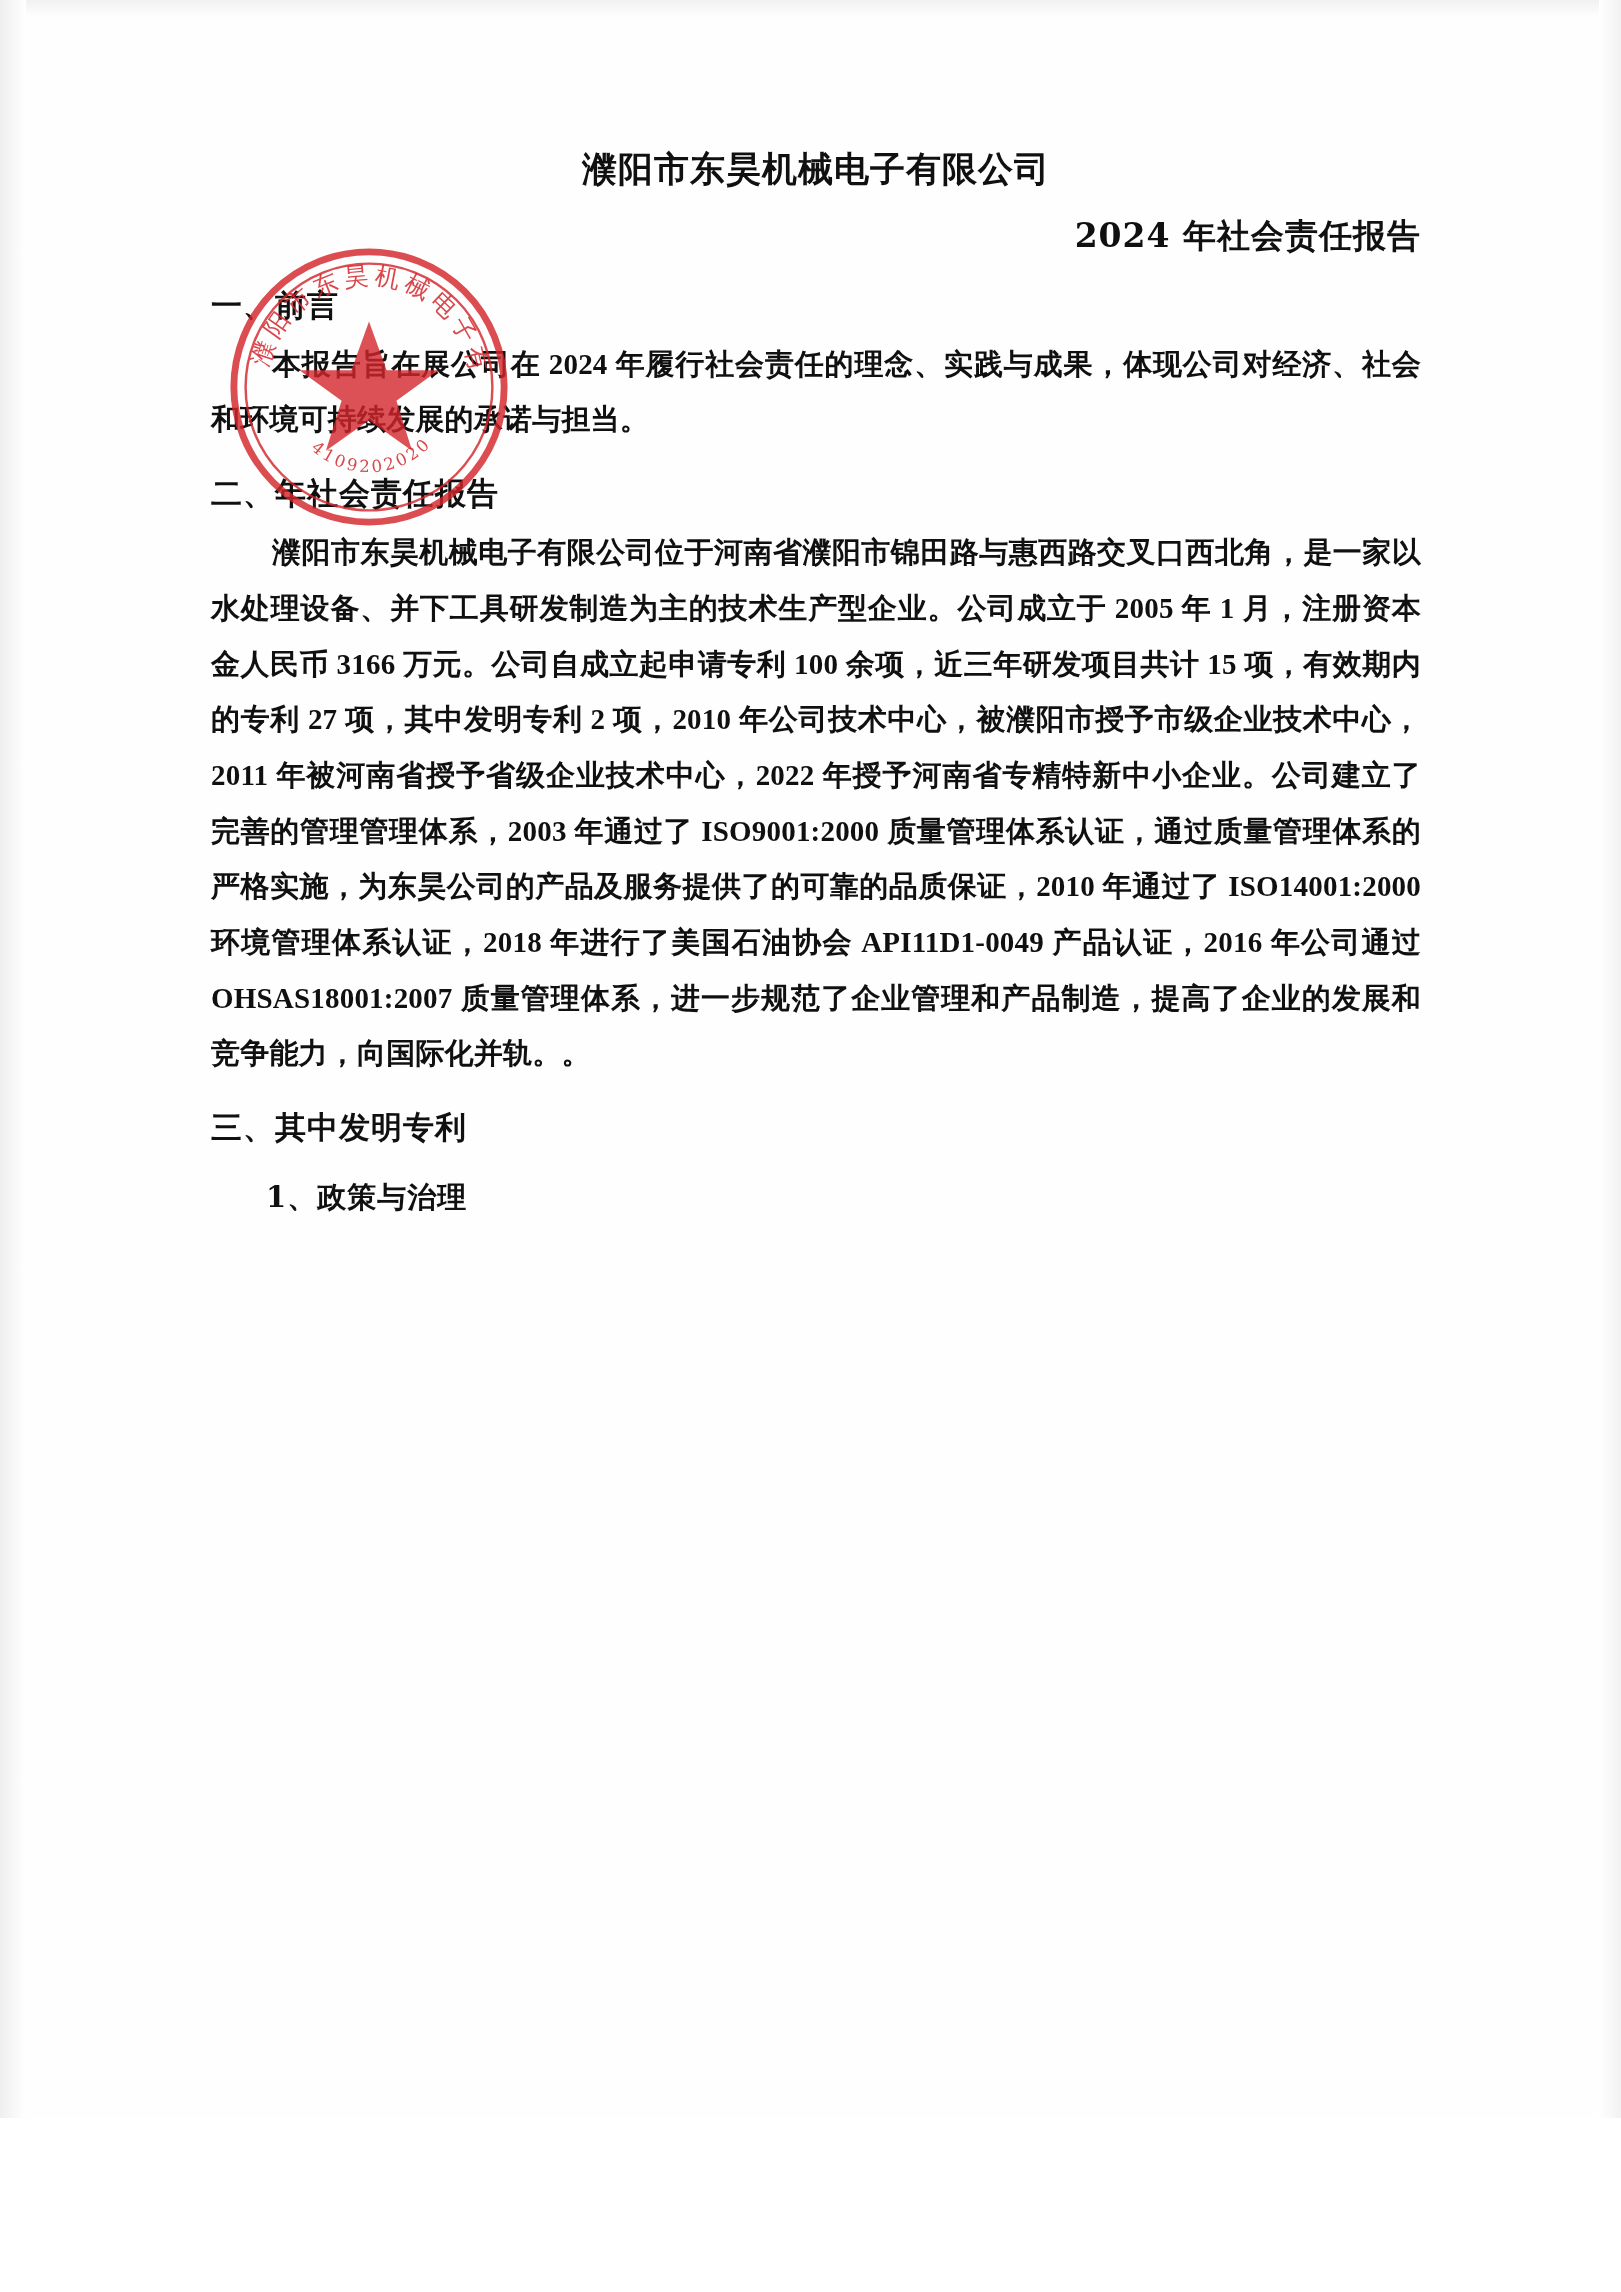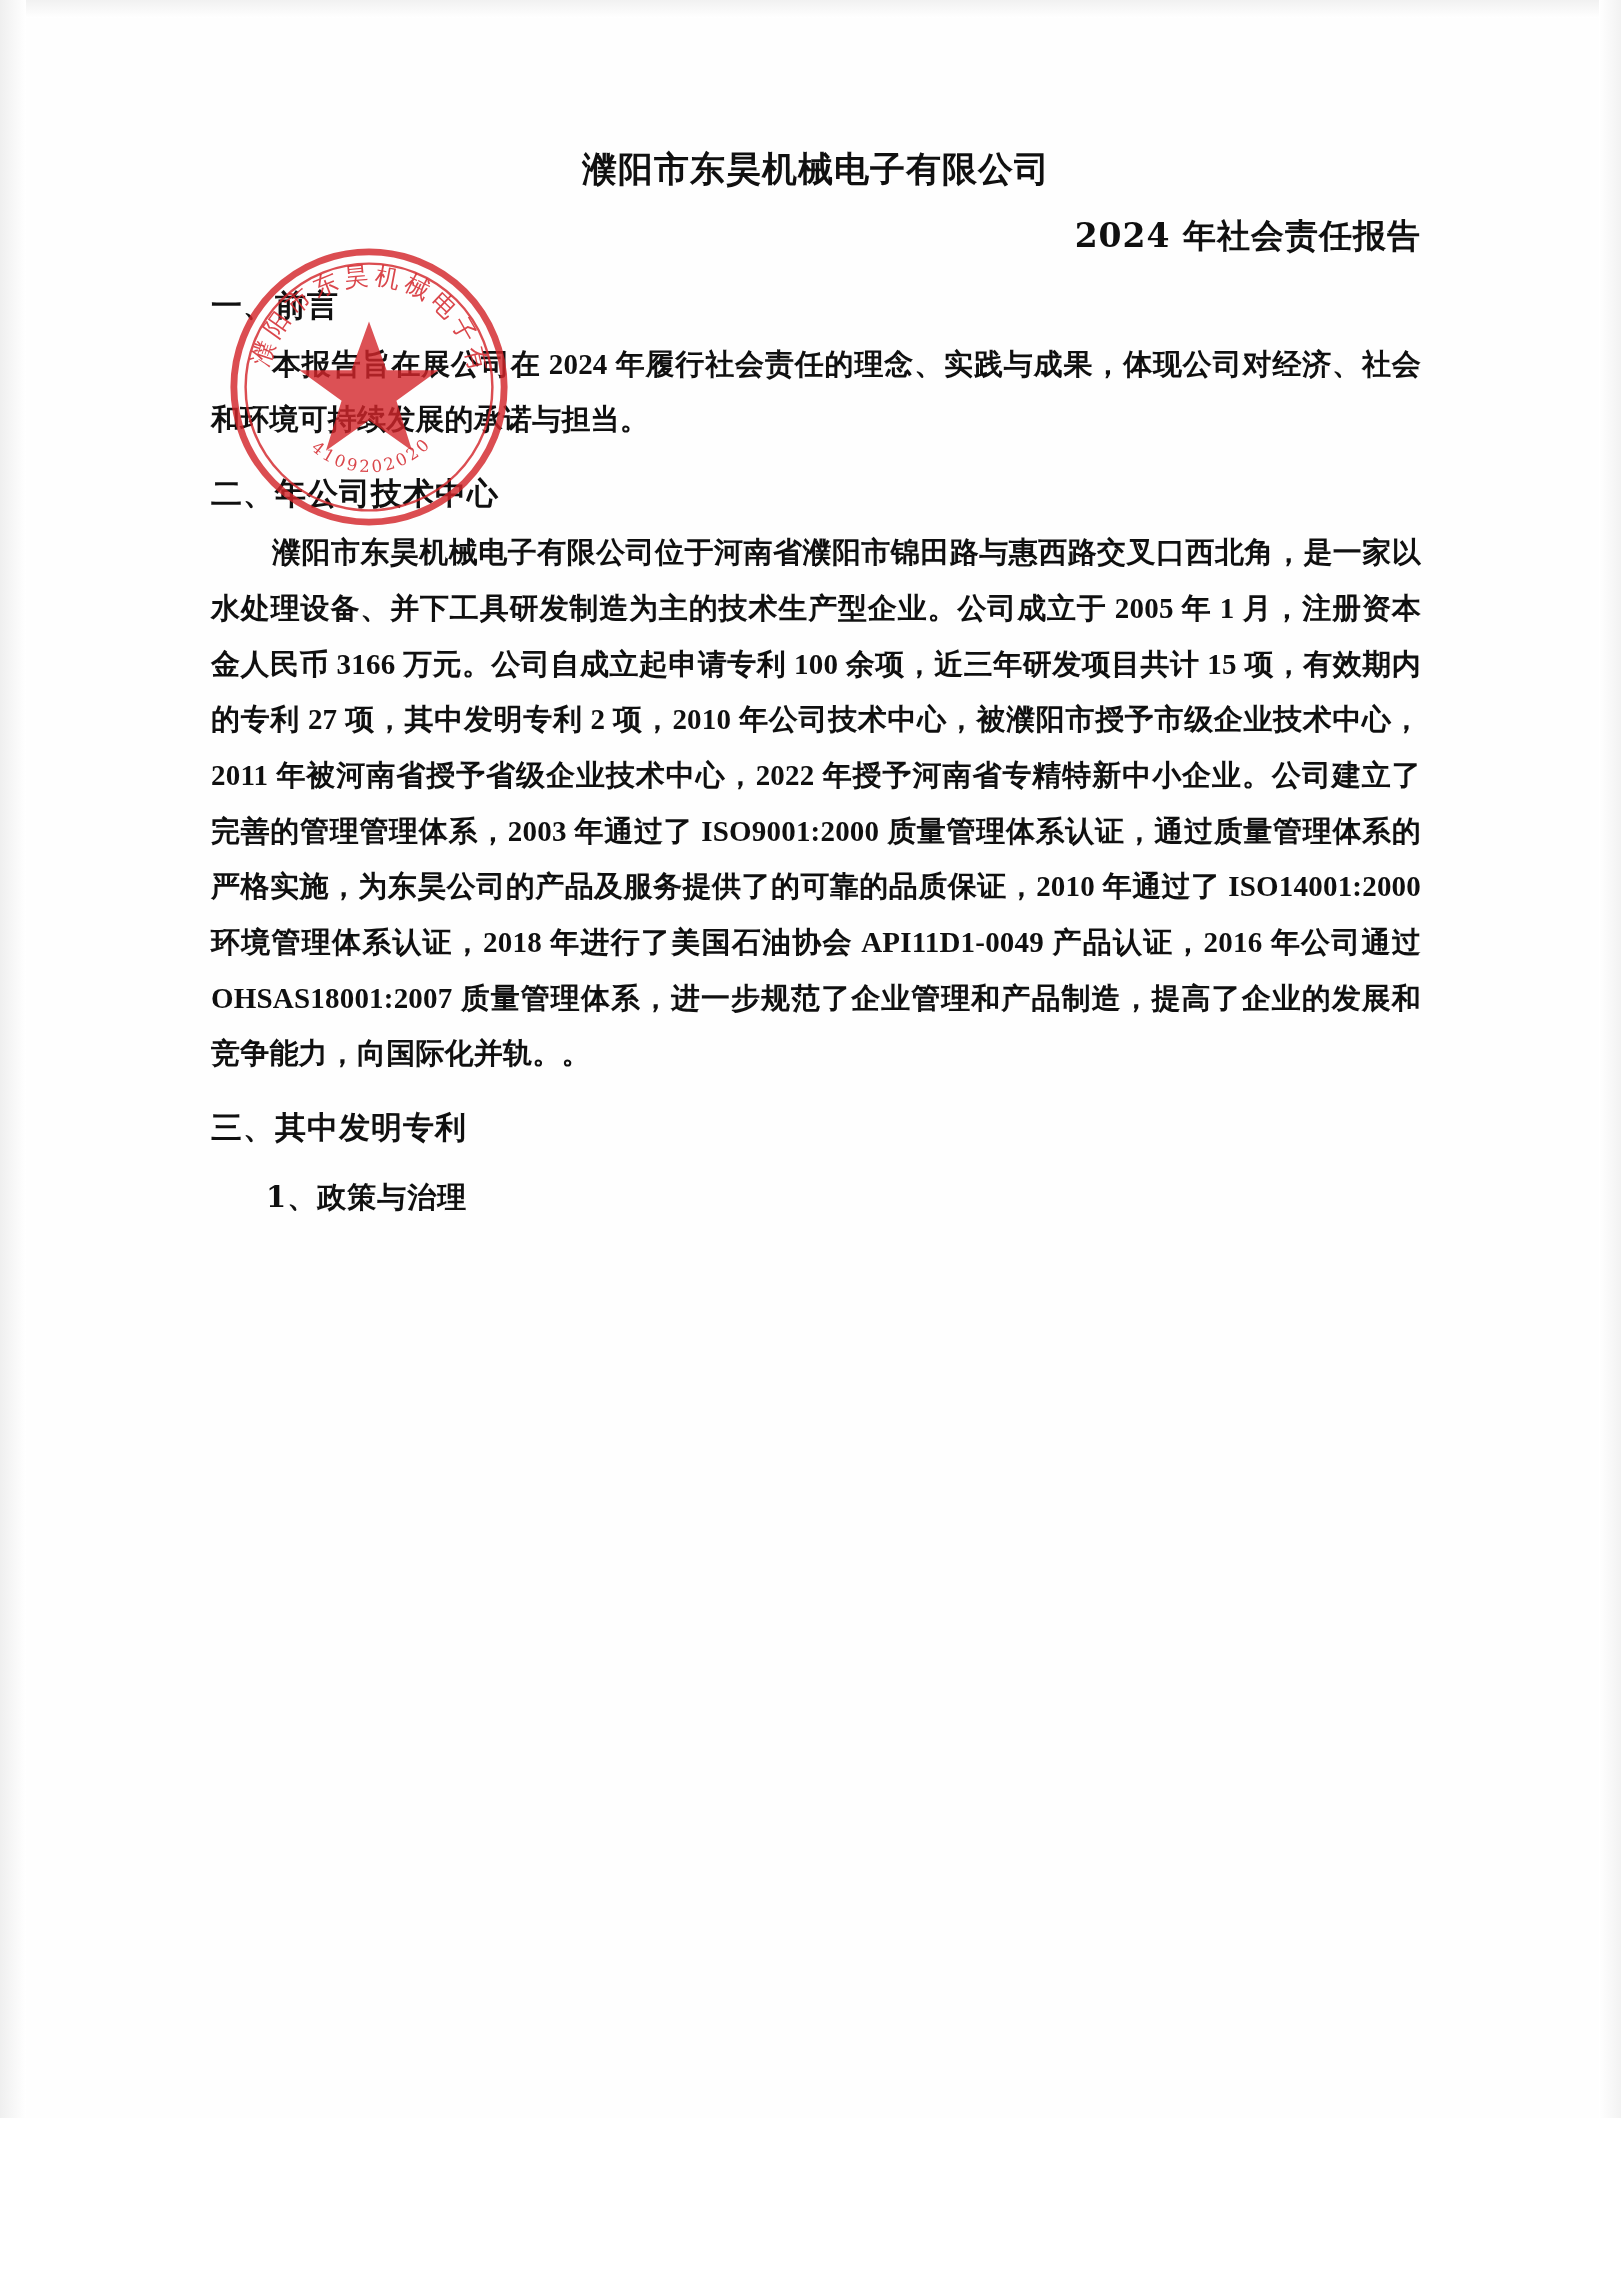--- a/index.html
+++ b/index.html
@@ -110,21 +110,21 @@
   <div class="scan-edge-right"></div>
 
   <div class="content">
 
     <div class="doc-title">濮阳市东昊机械电子有限公司</div>
     <div class="doc-subtitle">2024 年社会责任报告</div>
 
     <div class="h-section">一、前言</div>
     <p class="body-text">本报告旨在展公司在 2024 年履行社会责任的理念、实践与成果，体现公司对经济、社会和环境可持续发展的承诺与担当。</p>
 
-    <div class="h-section">二、年公司技术中心</div>
+    <div class="h-section">二、年社会责任报告</div>
     <p class="body-text">濮阳市东昊机械电子有限公司位于河南省濮阳市锦田路与惠西路交叉口西北角，是一家以水处理设备、并下工具研发制造为主的技术生产型企业。公司成立于 2005 年 1 月，注册资本金人民币 3166 万元。公司自成立起申请专利 100 余项，近三年研发项目共计 15 项，有效期内的专利 27 项，其中发明专利 2 项，2010 年公司技术中心，被濮阳市授予市级企业技术中心，2011 年被河南省授予省级企业技术中心，2022 年授予河南省专精特新中小企业。公司建立了完善的管理管理体系，2003 年通过了 ISO9001:2000 质量管理体系认证，通过质量管理体系的严格实施，为东昊公司的产品及服务提供了的可靠的品质保证，2010 年通过了 ISO14001:2000 环境管理体系认证，2018 年进行了美国石油协会 API11D1-0049 产品认证，2016 年公司通过 OHSAS18001:2007 质量管理体系，进一步规范了企业管理和产品制造，提高了企业的发展和竞争能力，向国际化并轨。。</p>
 
     <div class="h-section">三、其中发明专利</div>
     <div class="h-sub">1、政策与治理</div>
   </div>
 
   <div class="seal">
     <svg width="284" height="284" viewBox="0 0 290 290" xmlns="http://www.w3.org/2000/svg">
       <defs>
         <path id="sealTopArc" d="M 40,145 A 105,105 0 0 1 250,145"></path>

